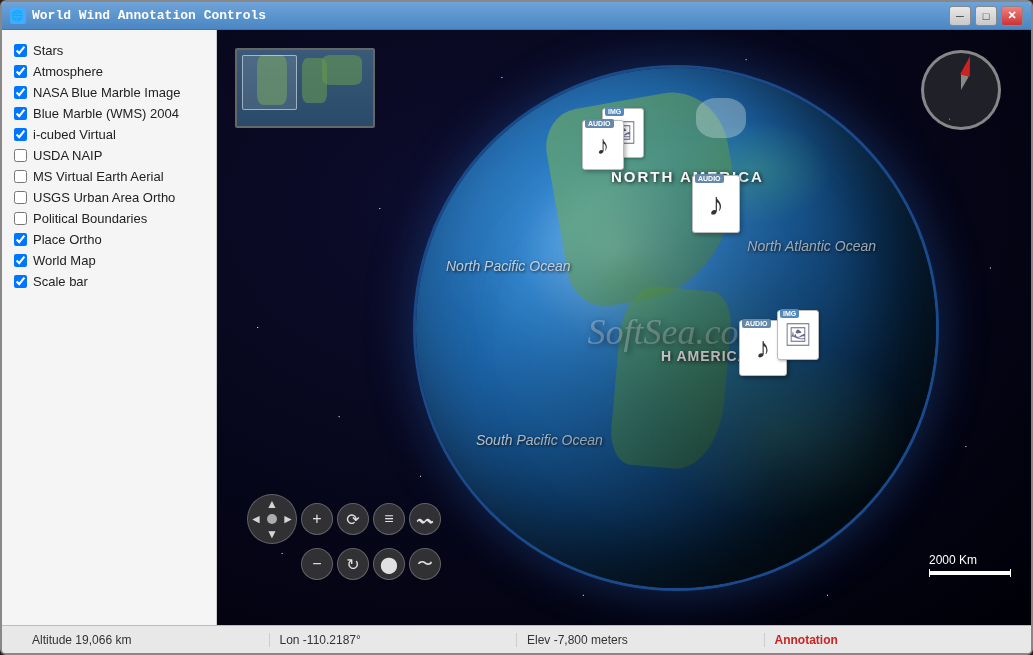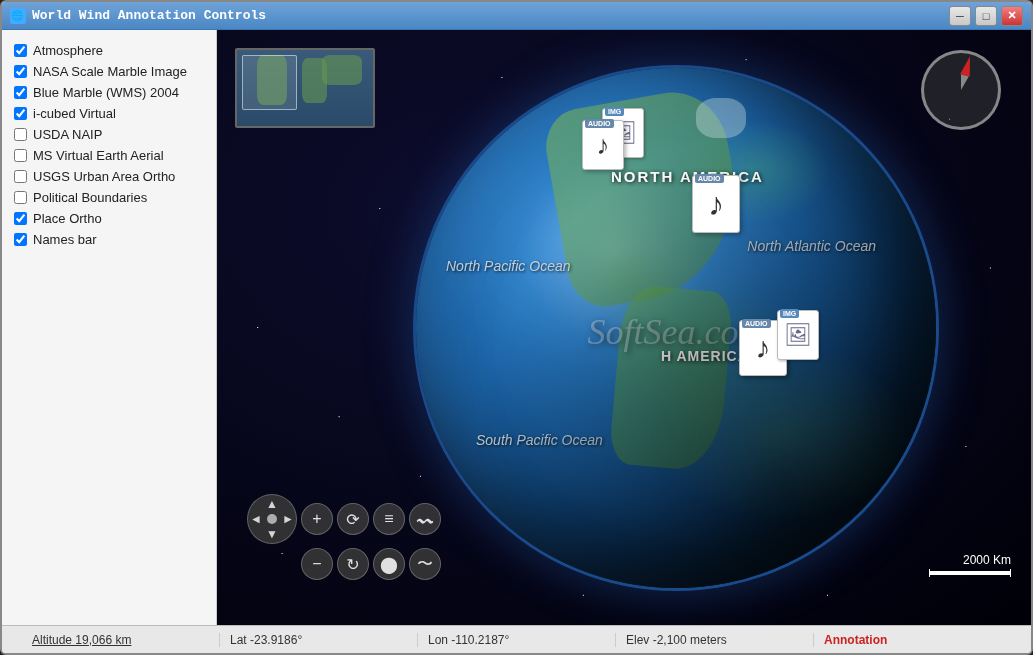--- a/index.html
+++ b/index.html
@@ -351,21 +351,20 @@
       border-right: 4px solid transparent;
       border-top: 15px solid #888;
       margin: 0 auto;
     }
     .scale-bar {
       position: absolute;
       bottom: 48px;
       right: 20px;
       display: flex;
       flex-direction: column;
-      align-items: flex-end;
     }
     .scale-label {
       color: white;
       font-size: 12px;
       margin-bottom: 2px;
     }
     .scale-line {
       display: flex;
       align-items: center;
     }
@@ -450,21 +449,20 @@
       padding: 0 10px;
       border-right: 1px solid #ccc;
     }
     .status-item:last-child {
       border-right: none;
       color: #cc2222;
       font-weight: bold;
     }
     .status-item:first-child {
       border-left: none;
-      text-decoration: underline;
     }
     .annotation-cluster {
       position: absolute;
     }
     .cluster-1 {
       top: 78px;
       left: 365px;
     }
     .cluster-2 {
       top: 145px;
@@ -488,26 +486,30 @@
       <div class="titlebar-btn">□</div>
       <div class="titlebar-btn close-btn">✕</div>
     </div>
   </div>
 
   <div class="main-area">
 
     <div class="sidebar">
 
       <div class="layer-item">
+        <input type="checkbox" checked="" id="stars" style="">
+        <label for="stars">Stars</label>
+      </div>
+      <div class="layer-item">
         <input type="checkbox" checked="" id="atmosphere" style="">
         <label for="atmosphere">Atmosphere</label>
       </div>
       <div class="layer-item">
         <input type="checkbox" checked="" id="nasa-blue-marble" style="">
-        <label for="nasa-blue-marble">NASA Scale Marble Image</label>
+        <label for="nasa-blue-marble">NASA Blue Marble Image</label>
       </div>
       <div class="layer-item">
         <input type="checkbox" checked="" id="blue-marble-wms" style="">
         <label for="blue-marble-wms">Blue Marble (WMS) 2004</label>
       </div>
       <div class="layer-item">
         <input type="checkbox" checked="" id="i-cubed-landsat" style="">
         <label for="i-cubed-landsat">i-cubed Virtual</label>
       </div>
       <div class="layer-item">
@@ -524,22 +526,26 @@
       </div>
       <div class="layer-item">
         <input type="checkbox" id="political-boundaries" style="">
         <label for="political-boundaries">Political Boundaries</label>
       </div>
       <div class="layer-item">
         <input type="checkbox" checked="" id="place-names" style="">
         <label for="place-names">Place Ortho</label>
       </div>
       <div class="layer-item">
+        <input type="checkbox" checked="" id="world-map" style="">
+        <label for="world-map">World Map</label>
+      </div>
+      <div class="layer-item">
         <input type="checkbox" checked="" id="scale-bar" style="">
-        <label for="scale-bar">Names bar</label>
+        <label for="scale-bar">Scale bar</label>
       </div>
     </div>
 
     <div class="globe-container">
       <div class="starfield"></div>
 
       <div class="minimap">
         <div class="minimap-bg">
           <div class="minimap-land minimap-americas"></div>
           <div class="minimap-land minimap-europe-africa"></div>
@@ -639,18 +645,17 @@
           <div class="scale-fill"></div>
           <div class="scale-tick"></div>
         </div>
       </div>
 
     </div>
   </div>
 
   <div class="status-bar">
     <div class="status-item">Altitude  19,066 km</div>
-    <div class="status-item">Lat -23.9186°</div>
     <div class="status-item">Lon -110.2187°</div>
-    <div class="status-item">Elev -2,100 meters</div>
+    <div class="status-item">Elev -7,800 meters</div>
     <div class="status-item">Annotation</div>
   </div>
 </div>
 
 </body></html>

